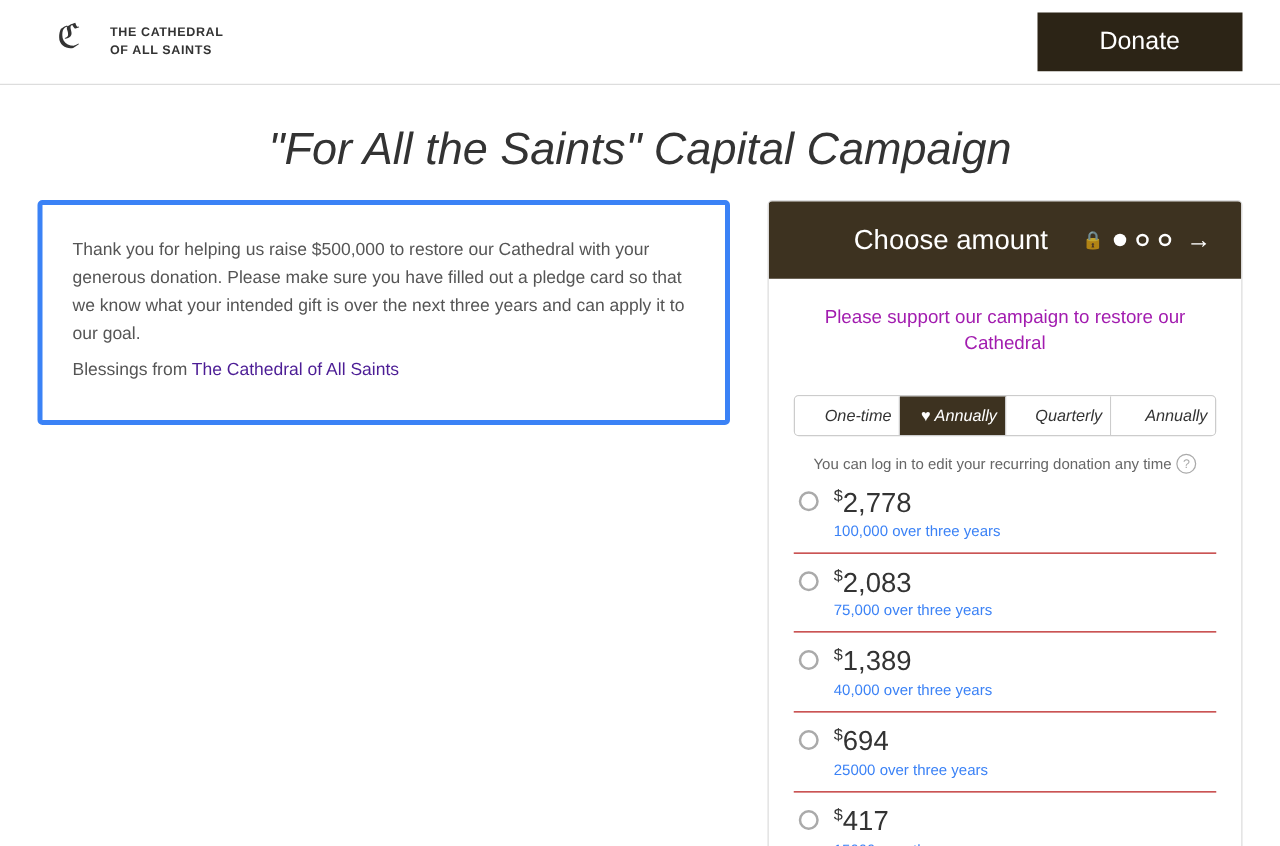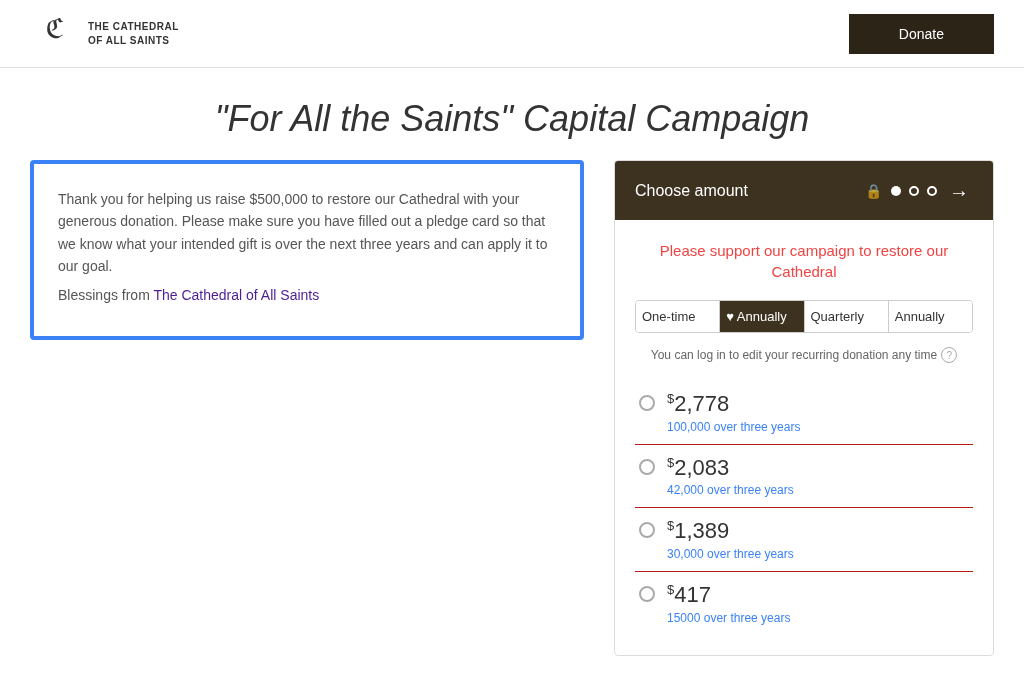--- a/index.html
+++ b/index.html
@@ -36,21 +36,21 @@
       color: #333;
       text-transform: uppercase;
       letter-spacing: 0.5px;
       font-weight: bold;
     }
     .donate-btn {
       background: #2c2416;
       color: #fff;
       border: none;
       padding: 12px 50px;
-      font-size: 14px;
+      font-size: 20px;
       cursor: pointer;
       font-weight: 500;
     }
 
     
     .page-title-section {
       text-align: center;
       padding: 30px 20px 20px;
     }
     .page-title {
@@ -99,22 +99,23 @@
     
     .choose-amount-header {
       background: #3d3220;
       color: #fff;
       display: flex;
       align-items: center;
       justify-content: space-between;
       padding: 18px 20px;
     }
     .choose-amount-title {
-      font-size: 16px;
+      font-size: 22px;
       font-weight: 400;
+      margin-left: 48px;
     }
     .header-icons {
       display: flex;
       align-items: center;
       gap: 8px;
     }
     .lock-icon {
       font-size: 14px;
       opacity: 0.7;
     }
@@ -134,58 +135,58 @@
       cursor: pointer;
       padding: 0 4px;
     }
 
     
     .right-panel-body {
       padding: 20px;
     }
     .campaign-subtitle {
       text-align: center;
-      color: #ef4444;
+      color: #a21caf;
       font-size: 15px;
       line-height: 1.4;
-      margin-bottom: 18px;
+      margin-bottom: 31px;
       font-weight: 500;
     }
 
     
     .frequency-tabs {
       display: flex;
       border: 1px solid #ccc;
       border-radius: 4px;
       overflow: hidden;
       margin-bottom: 14px;
     }
     .freq-tab {
       flex: 1;
       padding: 8px 6px;
       font-size: 13px;
-      text-align: left;
+      text-align: right;
       cursor: pointer;
       background: #fff;
       border: none;
       border-right: 1px solid #ccc;
       color: #333;
+      font-style: italic;
     }
     .freq-tab:last-child { border-right: none; }
     .freq-tab.active {
       background: #3d3220;
       color: #fff;
     }
 
     
     .login-note {
       font-size: 12px;
       color: #666;
       text-align: center;
-      margin-bottom: 18px;
       display: flex;
       align-items: center;
       justify-content: center;
       gap: 4px;
     }
     .info-icon {
       width: 16px;
       height: 16px;
       border-radius: 50%;
       border: 1px solid #aaa;
@@ -304,28 +305,35 @@
       <div class="radio-circle"></div>
       <div class="amount-info">
         <div class="amount-value"><sup>$</sup>2,778</div>
         <div class="amount-desc">100,000 over three years</div>
       </div>
     </div>
           <div class="amount-option">
       <div class="radio-circle"></div>
       <div class="amount-info">
         <div class="amount-value"><sup>$</sup>2,083</div>
-        <div class="amount-desc">42,000 over three years</div>
+        <div class="amount-desc">75,000 over three years</div>
       </div>
     </div>
           <div class="amount-option">
       <div class="radio-circle"></div>
       <div class="amount-info">
         <div class="amount-value"><sup>$</sup>1,389</div>
-        <div class="amount-desc">30,000 over three years</div>
+        <div class="amount-desc">40,000 over three years</div>
+      </div>
+    </div>
+          <div class="amount-option">
+      <div class="radio-circle"></div>
+      <div class="amount-info">
+        <div class="amount-value"><sup>$</sup>694</div>
+        <div class="amount-desc">25000 over three years</div>
       </div>
     </div>
           <div class="amount-option">
       <div class="radio-circle"></div>
       <div class="amount-info">
         <div class="amount-value"><sup>$</sup>417</div>
         <div class="amount-desc">15000 over three years</div>
       </div>
     </div>
         </div>

